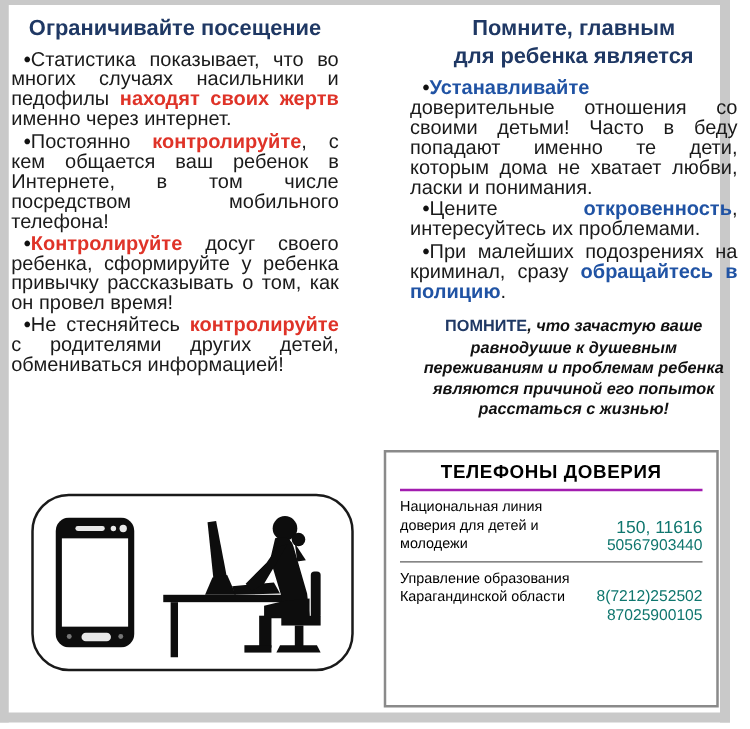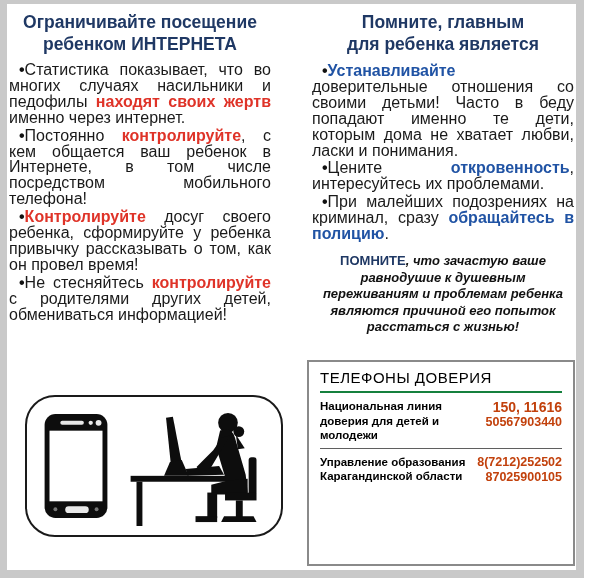--- a/index.html
+++ b/index.html
@@ -13,21 +13,21 @@
   }
   
   .edge { position:absolute; background:#c9c9c9; }
   .edge-top    { left:0; top:0; width:584px; height:4px; }
   .edge-left   { left:0; top:0; width:7px;  height:578px; }
   .edge-right  { left:576px; top:0; width:8px; height:578px; }
   .edge-bottom { left:0; top:570px; width:584px; height:8px; }
 
   .col { position:absolute; top:12px; }
   .col-left  { left:9px;  width:262px; }
-  .col-right { left:312px; width:262px; }
+  .col-right { left:328px; width:262px; }
 
   .title {
     color:#1f3864;
     font-weight:bold;
     font-size:17.5px;
     line-height:21.5px;
     text-align:center;
   }
   .col-left  .title { margin-bottom:7px; }
   .col-right .title { margin-bottom:8px; }
@@ -56,40 +56,42 @@
 
   .phone-box {
     position:absolute;
     left:307px; top:360px;
     width:268px; height:206px;
     background:#fff;
     border:2px solid #8a8a8a;
     padding:7px 11px 6px 11px;
   }
   .phone-box-title {
-    font-weight:normal;
+    text-align:center;
+    font-weight:bold;
     font-size:15px;
     letter-spacing:0.5px;
     color:#000;
     padding-bottom:5px;
-    border-bottom:2px solid #15803d;
+    border-bottom:2px solid #a21caf;
   }
   .phone-row { display:flex; justify-content:space-between; padding:6px 0 5px 0; }
   .phone-row + .phone-row { border-top:1.5px solid #5f5f5f; }
   .phone-label {
     width:150px;
-    font-weight:bold;
+    font-weight:normal;
     font-size:11.5px;
     line-height:14.5px;
     color:#000;
   }
   .phone-numbers {
     text-align:right;
-    font-weight:bold;
-    color:#c2410c;
+    font-weight:normal;
+    color:#0f766e;
+    margin-top:14px;
   }
   .phone-num1 { font-size:14px;   line-height:16px; }
   .phone-num2 { font-size:12.5px; line-height:15px; }
 
   .illustration {
     position:absolute;
     left:25px; top:395px;
     width:258px; height:142px;
     border:2px solid #1a1a1a;
     border-radius:30px;
@@ -105,21 +107,20 @@
 <body>
 
 <div class="edge edge-top"></div>
 <div class="edge edge-left"></div>
 <div class="edge edge-right"></div>
 <div class="edge edge-bottom"></div>
 
 <div class="col col-left">
   <div class="title">
     <div>Ограничивайте посещение</div>
-    <div>ребенком ИНТЕРНЕТА</div>
   </div>
 
   <p class="para"><span class="bullet">•</span><span>Статистика показывает, что во многих случаях насильники и педофилы </span><span class="em-red">находят своих жертв</span><span> именно через интернет.</span></p>
 
 
   <p class="para"><span class="bullet">•</span><span>Постоянно </span><span class="em-red">контролируйте</span><span>, с кем общается ваш ребенок в Интернете, в том числе посредством мобильного телефона!</span></p>
 
   <p class="para"><span class="bullet">•</span><span></span><span class="em-red">Контролируйте</span><span> досуг своего ребенка, сформируйте у ребенка привычку рассказывать о том, как он провел время!</span></p>
 
   <p class="para"><span class="bullet">•</span><span>Не стесняйтесь </span><span class="em-red">контролируйте</span><span> с родителями других детей, обмениваться информацией!</span></p>

